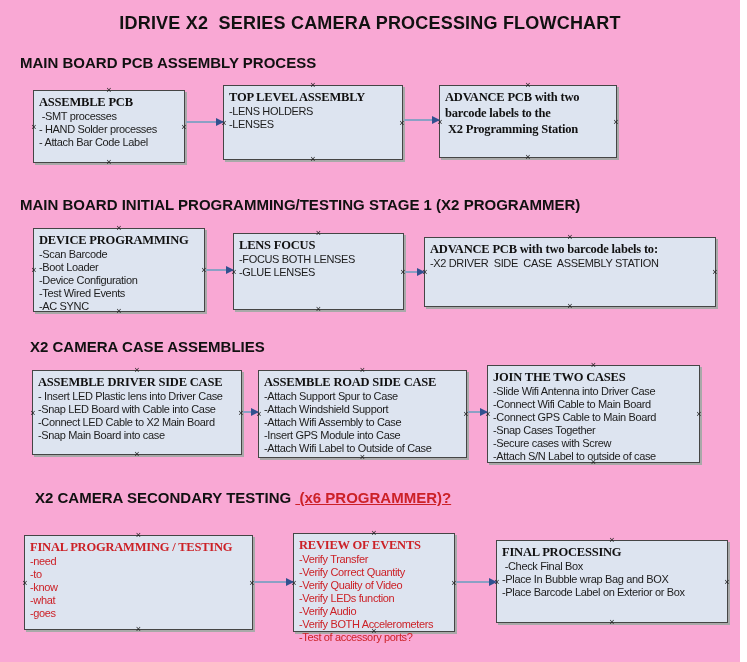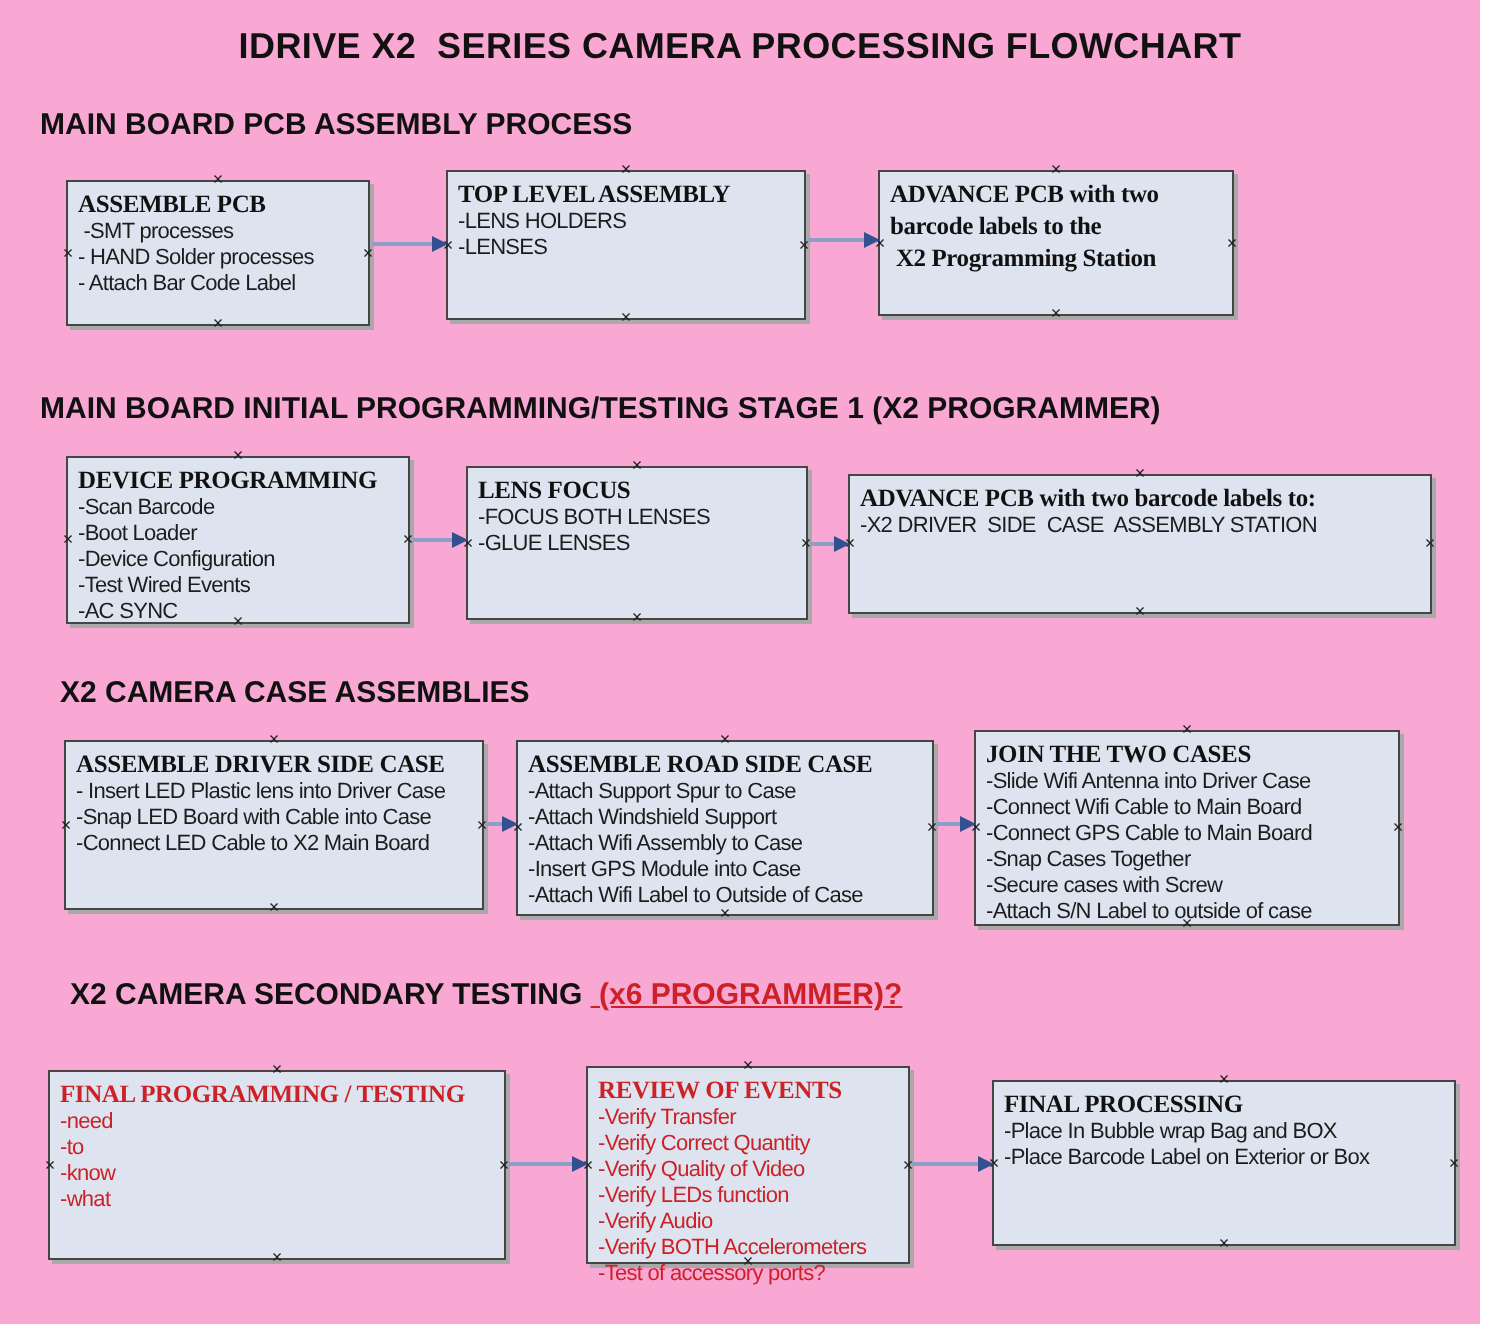--- a/index.html
+++ b/index.html
@@ -130,20 +130,21 @@
       <div class="arrow" style="left: 405px; top: 267px; width: 19px;">
         <div class="shaft"></div>
         <div class="head"></div>
       </div>
       <div class="sec-heading" style="left: 30px; top: 338px;"><span>X2 CAMERA CASE ASSEMBLIES</span></div>
       <div class="flow-box" style="left: 32px; top: 370px; width: 210px; height: 85px;">
         <div class="box-title">ASSEMBLE DRIVER SIDE CASE</div>
         <div class="box-item">- Insert LED Plastic lens into Driver Case</div>
         <div class="box-item">-Snap LED Board with Cable into Case</div>
         <div class="box-item">-Connect LED Cable to X2 Main Board</div>
+        <div class="box-item">-Snap Main Board into case</div>
         <span class="marker mt">×</span>
         <span class="marker mb">×</span>
         <span class="marker ml">×</span>
         <span class="marker mr">×</span>
       </div>
       <div class="flow-box" style="left: 258px; top: 370px; width: 209px; height: 88px;">
         <div class="box-title">ASSEMBLE ROAD SIDE CASE</div>
         <div class="box-item">-Attach Support Spur to Case</div>
         <div class="box-item">-Attach Windshield Support</div>
         <div class="box-item">-Attach Wifi Assembly to Case</div>
@@ -175,20 +176,21 @@
         <div class="shaft"></div>
         <div class="head"></div>
       </div>
       <div class="sec-heading" style="left: 35px; top: 489px;"><span>X2 CAMERA SECONDARY TESTING </span><span class="red"> (x6 PROGRAMMER)?</span></div>
       <div class="flow-box" style="left: 24px; top: 535px; width: 229px; height: 95px;">
         <div class="box-title red">FINAL PROGRAMMING / TESTING</div>
         <div class="box-item red">-need</div>
         <div class="box-item red">-to</div>
         <div class="box-item red">-know</div>
         <div class="box-item red">-what</div>
+        <div class="box-item red">-goes</div>
         <span class="marker mt">×</span>
         <span class="marker mb">×</span>
         <span class="marker ml">×</span>
         <span class="marker mr">×</span>
       </div>
       <div class="flow-box" style="left: 293px; top: 533px; width: 162px; height: 99px;">
         <div class="box-title red">REVIEW OF EVENTS</div>
         <div class="box-item red">-Verify Transfer</div>
         <div class="box-item red">-Verify Correct Quantity</div>
         <div class="box-item red">-Verify Quality of Video</div>
@@ -196,20 +198,21 @@
         <div class="box-item red">-Verify Audio</div>
         <div class="box-item red">-Verify BOTH Accelerometers</div>
         <div class="box-item red">-Test of accessory ports?</div>
         <span class="marker mt">×</span>
         <span class="marker mb">×</span>
         <span class="marker ml">×</span>
         <span class="marker mr">×</span>
       </div>
       <div class="flow-box" style="left: 496px; top: 540px; width: 232px; height: 83px;">
         <div class="box-title">FINAL PROCESSING</div>
+        <div class="box-item"> -Check Final Box</div>
         <div class="box-item">-Place In Bubble wrap Bag and BOX</div>
         <div class="box-item">-Place Barcode Label on Exterior or Box</div>
         <span class="marker mt">×</span>
         <span class="marker mb">×</span>
         <span class="marker ml">×</span>
         <span class="marker mr">×</span>
       </div>
       <div class="arrow" style="left: 254px; top: 577px; width: 39px;">
         <div class="shaft"></div>
         <div class="head"></div>

